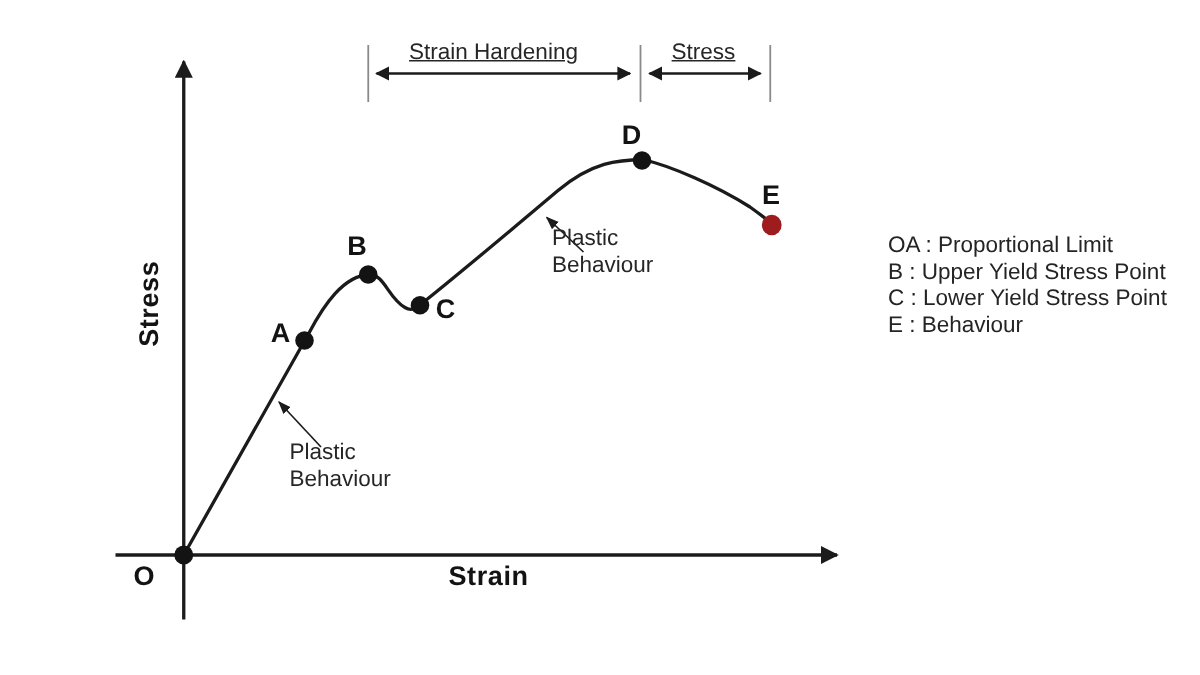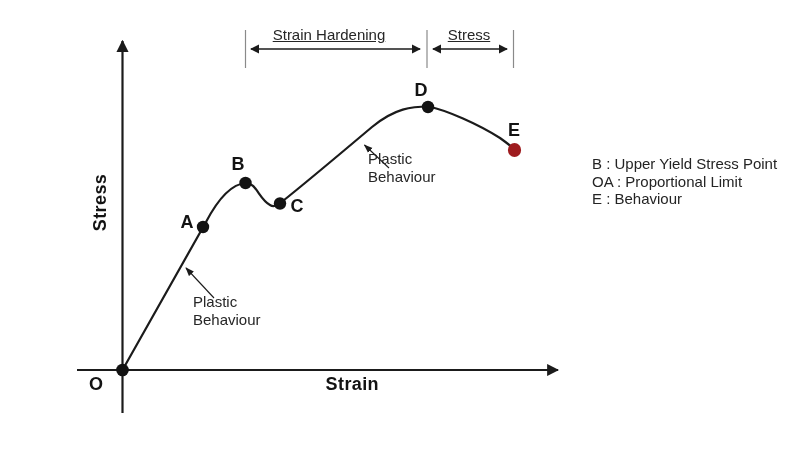--- a/index.html
+++ b/index.html
@@ -56,21 +56,21 @@
 
     <circle cx="122.5" cy="370" r="6.3" fill="#131313"></circle>
     <circle cx="203" cy="227" r="6.2" fill="#131313"></circle>
     <circle cx="245.5" cy="183" r="6.2" fill="#131313"></circle>
     <circle cx="280" cy="203.5" r="6.2" fill="#131313"></circle>
     <circle cx="428" cy="107" r="6.2" fill="#131313"></circle>
     <ellipse cx="514.5" cy="150" rx="6.6" ry="6.9" fill="#9e1b1e"></ellipse>
   </svg>
 
   <div class="lbl axis-label rot" style="left:65px;top:192px;width:70px;">Stress</div>
-  <div class="lbl axis-label" style="left:299px;top:374px;width:80px;text-align:right;">Strain</div>
+  <div class="lbl axis-label" style="left:299px;top:374px;width:80px;text-align:left;">Strain</div>
 
   <div class="lbl pt-label" style="left:83px;top:374px;">O</div>
   <div class="lbl pt-label" style="left:174px;top:212px;">A</div>
   <div class="lbl pt-label" style="left:225px;top:154px;">B</div>
   <div class="lbl pt-label" style="left:284px;top:196px;">C</div>
   <div class="lbl pt-label" style="left:408px;top:80px;">D</div>
   <div class="lbl pt-label" style="left:501px;top:120px;">E</div>
 
   <div class="lbl region-label" style="left:259px;top:26px;width:140px;">Strain Hardening</div>
   <div class="lbl region-label" style="left:429px;top:26px;width:80px;">Stress</div>
@@ -78,18 +78,19 @@
   <div class="lbl ann" style="left:193px;top:293px;">
     <div>Plastic</div>
     <div>Behaviour</div>
   </div>
   <div class="lbl ann" style="left:368px;top:150px;">
     <div>Plastic</div>
     <div>Behaviour</div>
   </div>
 
   <div class="legend">
+    <div>OA : Proportional Limit</div>
     <div>B : Upper Yield Stress Point</div>
-    <div>OA : Proportional Limit</div>
+    <div>C : Lower Yield Stress Point</div>
     <div>E : Behaviour</div>
   </div>
 
 </div>
 
 </body></html>

